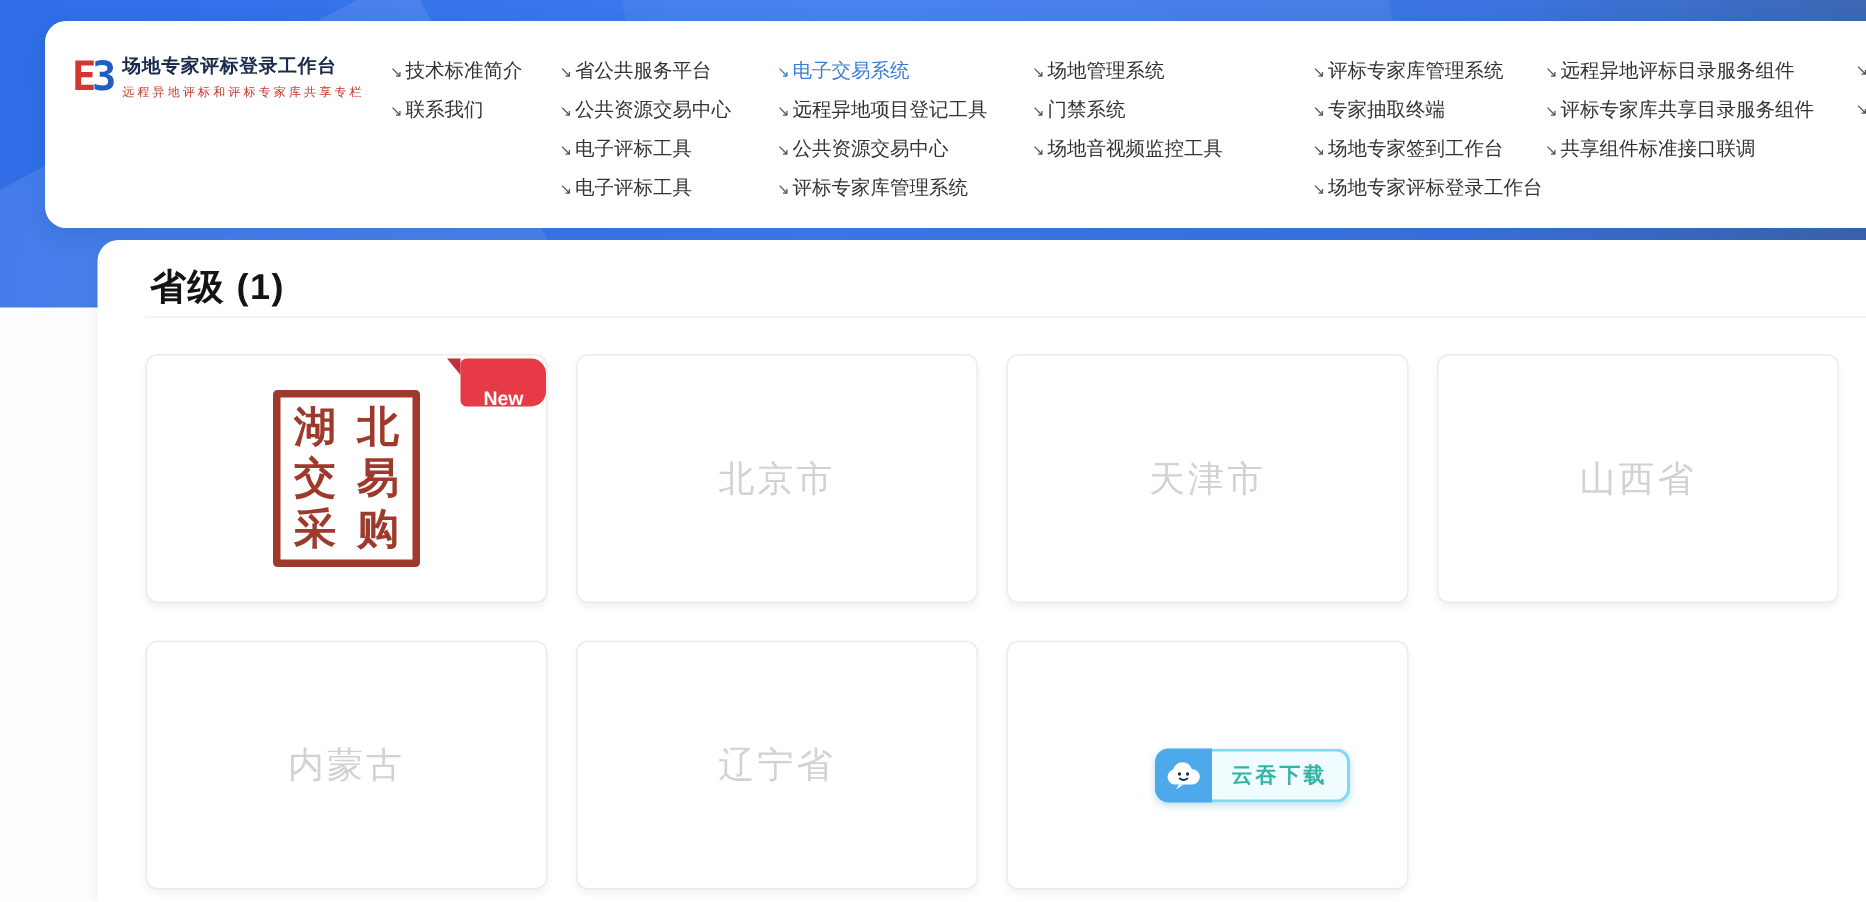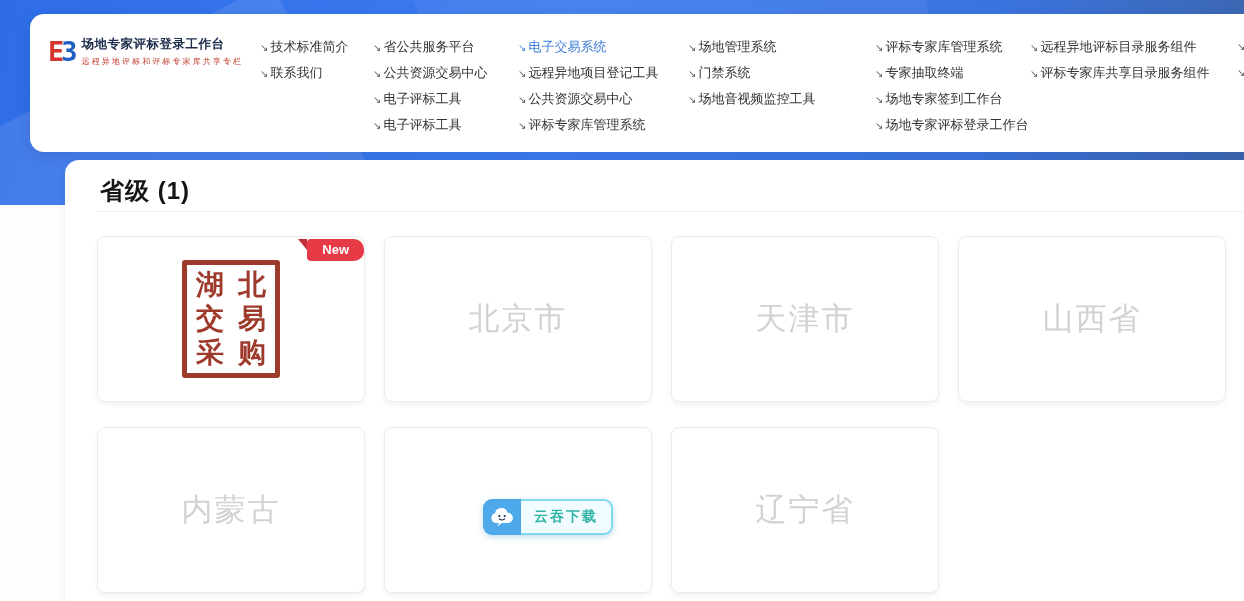--- a/index.html
+++ b/index.html
@@ -42,30 +42,30 @@
     background:#fff; border-radius:14px 0 0 0; box-shadow:0 2px 10px rgba(0,0,0,.06); }
   .section-title { position:absolute; left:35px; top:15px; font-size:24px; font-weight:bold;
     color:#141414; letter-spacing:1px; }
   .divider { position:absolute; left:32px; top:51px; width:1150px; height:1px; background:#eef0f2; }
 
   .grid { position:absolute; left:32px; top:76px; display:grid;
     grid-template-columns:repeat(4,268px); grid-auto-rows:166px; column-gap:19px; row-gap:25px; }
   .pcard { position:relative; background:#fff; border:1px solid #ececec; border-radius:8px;
     display:flex; align-items:center; justify-content:center;
     box-shadow:0 3px 5px rgba(0,0,0,.05); cursor:pointer; }
-  .pcard .plabel { font-size:31px; color:#d2d2d2; letter-spacing:2px; }
+  .pcard .plabel { font-size:24px; color:#d2d2d2; letter-spacing:2px; }
 
   
   .seal { display:grid; grid-template-columns:42px 42px; grid-auto-rows:34px;
     border:5px solid #9e3a2b; padding:3px 2px; border-radius:3px; }
   .seal span { font-family:"DejaVu Serif","Liberation Serif",serif; font-weight:bold;
     font-size:28px; line-height:34px; color:#9e3a2b; text-align:center; }
 
   
-  .badge { position:absolute; top:2px; right:0; height:22px; line-height:22px; padding:0 15px;
+  .badge { position:absolute; top:2px; right:0; height:22px; line-height:22px; padding:16px 15px;
     background:#e63a47; color:#fff; font-size:13px; font-weight:bold;
     border-radius:4px 10px 10px 4px; }
   .badge::before { content:""; position:absolute; left:-9px; top:0; width:0; height:0;
     border-top:11px solid #c22f3b; border-bottom:11px solid transparent;
     border-left:9px solid transparent; }
 
   
   .widget { position:absolute; left:98px; top:71px; display:flex; height:36px;
     filter:drop-shadow(0 2px 3px rgba(0,120,180,.25)); cursor:pointer; }
   .widget-icon { width:38px; height:36px; background:#4da9ea; border-radius:9px 0 0 9px;
@@ -120,20 +120,21 @@
     <div class="nav-col c5">
       <div class="nav-item"><span class="arrow">↘</span><span>评标专家库管理系统</span></div>
       <div class="nav-item"><span class="arrow">↘</span><span>专家抽取终端</span></div>
       <div class="nav-item"><span class="arrow">↘</span><span>场地专家签到工作台</span></div>
       <div class="nav-item"><span class="arrow">↘</span><span>场地专家评标登录工作台</span></div>
     </div>
 
     <div class="nav-col c6">
       <div class="nav-item"><span class="arrow">↘</span><span>远程异地评标目录服务组件</span></div>
       <div class="nav-item"><span class="arrow">↘</span><span>评标专家库共享目录服务组件</span></div>
+      <div class="nav-item"><span class="arrow">↘</span><span>共享组件标准接口联调</span></div>
     </div>
 
     <div class="nav-col c7 clip">
       <div class="nav-item"><span class="arrow">↘</span></div>
       <div class="nav-item"><span class="arrow">↘</span></div>
     </div>
   </div>
 
   <div class="main-card">
     <div class="section-title">省级 (1)</div>
@@ -164,33 +165,33 @@
 
       <div class="pcard">
         <span class="plabel">山西省</span>
       </div>
 
       <div class="pcard">
         <span class="plabel">内蒙古</span>
       </div>
 
       <div class="pcard">
+        <span class="plabel">辽宁省</span>
+      </div>
+
+      <div class="pcard">
         <div class="widget">
           <div class="widget-icon">
             <svg width="24" height="20" viewBox="0 0 24 20">
               <path d="M6 16 a5 5 0 0 1 -1 -9.8 a6.5 6.5 0 0 1 12.6 -0.4 A4.6 4.6 0 0 1 18 16 Z" fill="#ffffff"></path>
               <path d="M9 16 l-2 3.4 l5 -3.4 Z" fill="#ffffff"></path>
               <circle cx="9.3" cy="9" r="1.1" fill="#1b2b4a"></circle>
               <circle cx="14.7" cy="9" r="1.1" fill="#1b2b4a"></circle>
               <path d="M9.5 12 q2.5 2 5 0" stroke="#1b2b4a" stroke-width="1.2" fill="none" stroke-linecap="round"></path>
             </svg>
           </div>
           <div class="widget-label">云吞下载</div>
         </div>
       </div>
 
-      <div class="pcard">
-        <span class="plabel">辽宁省</span>
-      </div>
-
     </div>
   </div>
 </div>
 
 </body></html>

